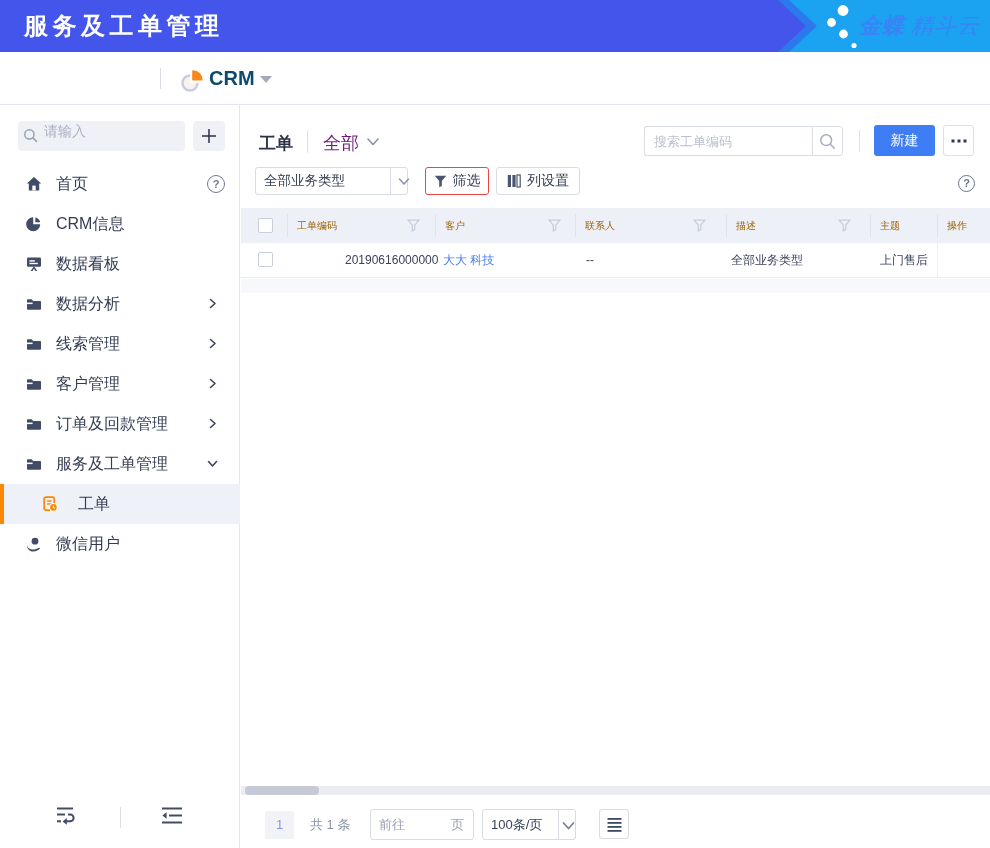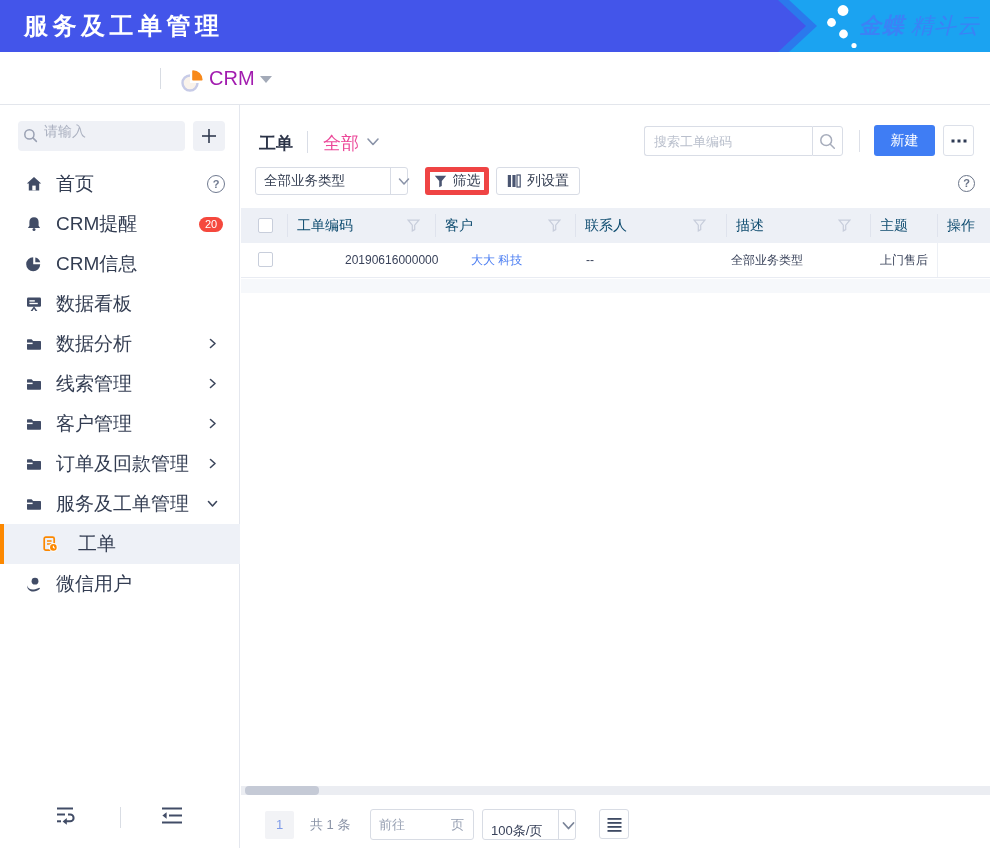--- a/index.html
+++ b/index.html
@@ -19,97 +19,97 @@
   }
   .brand { right:10px; top:0; height:52px; line-height:52px; color:#3b82f6; font-style:italic; font-size:22px; letter-spacing:1px;}
   .brand .bold { font-weight:bold; }
   .brand .light { font-weight:normal; margin-left:6px; }
 
   
   .envbar { left:0; top:52px; width:990px; height:53px; background:#fff; border-bottom:1px solid #E3E6EC; }
   .env-name { left:24px; top:0; height:52px; line-height:52px; font-size:14px; color:#333C55; }
   .env-divider { left:160px; top:16px; width:1px; height:21px; background:#D8DCE3; }
   .crm-logo { left:180px; top:18px; }
-  .crm-name { left:209px; top:0; height:52px; line-height:52px; font-size:20px; font-weight:normal; color:#a21caf; }
+  .crm-name { left:209px; top:0; height:52px; line-height:52px; font-size:20px; font-weight:bold; color:#0c4a6e; }
   .crm-caret { left:260px; top:24px; width:0; height:0; border-left:6px solid transparent; border-right:6px solid transparent; border-top:7px solid #A3AAB8; }
 
   
   .sidebar { left:0; top:105px; width:240px; height:743px; background:#fff; border-right:1px solid #E4E7EE; }
   .side-search { left:18px; top:16px; width:167px; height:30px; background:#EFF1F6; border-radius:4px; border:none; }
   .side-search-icon { left:23px; top:23px; }
   .side-search-input { left:44px; top:17px; width:130px; height:20px; background:transparent; border:none; outline:none; font-size:14px; color:#333; font-family:Liberation Mono, monospace; }
   .side-search-input::placeholder { color:#ABB1C0; }
   .side-plus { left:193px; top:16px; width:32px; height:30px; background:#EFF1F6; border-radius:4px; display:flex; align-items:center; justify-content:center; }
 
   .menu { left:0; top:59px; width:240px; }
   .menu-item { position:relative; width:240px; height:40px; display:flex; align-items:center; cursor:pointer; }
   .menu-item .mi-icon { position:absolute; left:26px; top:12px; width:16px; height:16px; }
-  .menu-item .mi-label { position:absolute; left:56px; font-size:19px; color:#333D52; white-space:nowrap; }
+  .menu-item .mi-label { position:absolute; left:56px; font-size:16px; color:#333D52; white-space:nowrap; }
   .menu-item .mi-chevron { position:absolute; left:207px; top:14px; }
   .menu-item.selected { background:#EEF1F7; }
   .menu-item.selected::before { content:""; position:absolute; left:0; top:0; width:4px; height:40px; background:#FC8800; }
   .menu-item.sub .mi-icon { left:42px; }
   .menu-item.sub .mi-label { left:78px; }
   .help-circle { position:absolute; left:207px; top:11px; width:18px; height:18px; border:1.3px solid #707A90; border-radius:50%;
     font-size:11px; color:#707A90; text-align:center; line-height:16px; font-weight:bold; }
   .badge { position:absolute; left:199px; top:13px; min-width:24px; height:15px; background:#F5483D; border-radius:8px;
     color:#fff; font-size:11px; text-align:center; line-height:15px; padding:0 5px; }
 
   .side-bottom-left  { left:56px;  top:701px; }
   .side-bottom-right { left:161px; top:701px; }
   .side-bottom-div   { left:120px; top:702px; width:1px; height:21px; background:#D9DDE4; }
 
   
   .main-title { left:259px; top:132px; font-size:17px; font-weight:bold; color:#2B3347; }
   .title-divider { left:307px; top:131px; width:1px; height:22px; background:#D9DDE6; }
-  .view-name { left:323px; top:131px; font-size:18px; color:#ec4899; }
+  .view-name { left:323px; top:131px; font-size:18px; color:#701a75; }
   .view-caret { left:366px; top:136px; }
 
   .m-search { left:644px; top:126px; width:168px; height:30px; border:1px solid #D9DDE6; border-right:none; border-radius:3px 0 0 3px; }
   .m-search-input { left:654px; top:127px; width:150px; height:28px; border:none; outline:none; background:transparent; font-size:13px; color:#333; font-family:inherit; }
   .m-search-input::placeholder { color:#B9BFCC; }
   .m-search-btn { left:812px; top:126px; width:31px; height:30px; border:1px solid #D9DDE6; border-radius:0 3px 3px 0; display:flex; align-items:center; justify-content:center; background:#fff; }
   .toolbar-div { left:859px; top:130px; width:1px; height:22px; background:#DDE0E8; }
   .btn-create { left:874px; top:125px; width:61px; height:31px; background:#3F7DF4; border:none; border-radius:3px; color:#fff; font-size:14px; font-family:inherit; cursor:pointer; }
   .btn-more { left:943px; top:125px; width:31px; height:31px; background:#fff; border:1px solid #DCE0E9; border-radius:3px; display:flex; align-items:center; justify-content:center; cursor:pointer; }
 
   
   .sel-type { left:255px; top:167px; width:153px; height:28px; border:1px solid #D8DCE5; border-radius:3px; background:#fff; }
   .sel-type-label { left:264px; top:172px; font-size:13.5px; color:#343E52; }
   .sel-type-div { left:390px; top:167px; width:1px; height:27px; background:#D8DCE5; }
   .sel-type-caret { left:397px; top:177px; }
-  .btn-filter { left:425px; top:167px; width:64px; height:28px; border:5px solid #ef4444; border-radius:3px; background:#fff; display:flex; align-items:center; justify-content:center; gap:6px; cursor:pointer; }
+  .btn-filter { left:425px; top:167px; width:64px; height:28px; border:1px solid #ef4444; border-radius:3px; background:#fff; display:flex; align-items:center; justify-content:center; gap:6px; cursor:pointer; }
   .btn-cols { left:496px; top:167px; width:84px; height:28px; border:1px solid #D8DCE5; border-radius:3px; background:#fff; display:flex; align-items:center; justify-content:center; gap:6px; cursor:pointer; }
   .btn-label { font-size:14px; color:#343E52; }
   .help-circle2 { left:958px; top:175px; width:17px; height:17px; border:1.3px solid #6A7488; border-radius:50%;
     font-size:11px; color:#6A7488; text-align:center; line-height:15px; font-weight:bold; }
 
   
   .thead { left:241px; top:208px; width:749px; height:35px; background:#EDF0F6; }
   .th-sep { position:absolute; top:6px; width:1px; height:23px; background:#DFE3ED; }
-  .th-label { position:absolute; top:0; height:29px; line-height:35px; font-size:14px; color:#0c4a6e; }
+  .th-label { position:absolute; top:0; height:29px; line-height:35px; font-size:10px; color:#a16207; }
   .th-funnel { position:absolute; top:11px; }
   .checkbox { position:absolute; width:15px; height:15px; background:#fff; border:1px solid #C8CEDB; border-radius:2px; }
   .trow { left:241px; top:243px; width:749px; height:35px; background:#fff; border-bottom:1px solid #E9ECF3; }
   .td { position:absolute; top:0; height:34px; line-height:34px; font-size:12px; color:#39425A; white-space:nowrap; }
-  .td.link { color:#4A7DF2; cursor:pointer;margin-left:28px; }
+  .td.link { color:#4A7DF2; cursor:pointer; }
   .row-sep { position:absolute; top:0; width:1px; height:34px; background:#EDF0F5; }
   .t-strip { left:241px; top:279px; width:749px; height:14px; background:#F6F8FB; }
 
   
   .hscroll-track { left:241px; top:786px; width:749px; height:9px; background:#EBEDF2; }
   .hscroll-thumb { left:245px; top:786px; width:74px; height:9px; background:#C5CAD6; border-radius:4px; }
   .pager-page { left:265px; top:811px; width:29px; height:28px; background:#F2F3F6; border-radius:2px; font-size:13px; color:#7E9BE8; text-align:center; line-height:28px; cursor:pointer; }
   .pager-total { left:310px; top:811px; height:28px; line-height:28px; font-size:13px; color:#8A93A6; }
   .pager-goto { left:370px; top:809px; width:104px; height:31px; border:1px solid #D8DCE4; border-radius:3px; background:#fff; }
   .pager-goto-pre { left:379px; top:809px; height:31px; line-height:31px; font-size:13px; color:#99A2B4; }
   .pager-goto-input { left:408px; top:811px; width:40px; height:26px; border:none; outline:none; font-size:13px; color:#333; text-align:center; font-family:inherit; background:transparent; }
   .pager-goto-suf { left:451px; top:809px; height:31px; line-height:31px; font-size:13px; color:#99A2B4; }
   .pager-size { left:482px; top:809px; width:94px; height:31px; border:1px solid #D8DCE4; border-radius:3px; background:#fff; }
-  .pager-size-label { left:491px; top:809px; height:31px; line-height:31px; font-size:13px; color:#39425A;margin-top:6px; }
+  .pager-size-label { left:491px; top:809px; height:31px; line-height:31px; font-size:13px; color:#39425A; }
   .pager-size-div { left:558px; top:809px; width:1px; height:30px; background:#D8DCE4; }
   .pager-size-caret { left:561px; top:821px; }
   .pager-menu { left:599px; top:809px; width:30px; height:30px; border:1px solid #D8DCE4; border-radius:3px; background:#fff; display:flex; align-items:center; justify-content:center; cursor:pointer; }
 </style>
 </head>
 <body>
 
 <div class="abs topbar">
   <svg width="990" height="52">
     <rect x="0" y="0" width="990" height="52" fill="#1BA3F1"></rect>
@@ -155,28 +155,20 @@
 
     <div class="menu-item">
       <svg class="mi-icon" viewBox="0 0 16 16">
         <path d="M8 1 L15.2 7.4 H13.2 V14.4 H2.8 V7.4 H0.8 Z" fill="#414C66"></path>
         <rect x="6.3" y="9.6" width="3.4" height="4.8" fill="#fff"></rect>
       </svg>
       <span class="mi-label">首页</span>
       <span class="help-circle">?</span>
     </div>
 
-    <div class="menu-item">
-      <svg class="mi-icon" viewBox="0 0 16 16">
-        <path d="M8 1.2 c-2.9 0 -4.6 2.1 -4.6 4.7 v3.8 l-1.5 2.2 h12.2 l-1.5 -2.2 V5.9 c0 -2.6 -1.7 -4.7 -4.6 -4.7 z" fill="#414C66"></path>
-        <circle cx="8" cy="13.5" r="1.5" fill="#414C66"></circle>
-      </svg>
-      <span class="mi-label">CRM提醒</span>
-      <span class="badge">20</span>
-    </div>
 
     <div class="menu-item">
       <svg class="mi-icon" viewBox="0 0 16 16">
         <path d="M7.2 8.2 L7.2 1.2 A7 7 0 1 0 14.2 8.2 Z" fill="#414C66"></path>
         <path d="M9.3 6.3 L9.3 1.4 A6.3 6.3 0 0 1 14.2 6.3 Z" fill="#414C66"></path>
       </svg>
       <span class="mi-label">CRM信息</span>
     </div>
 
     <div class="menu-item">

